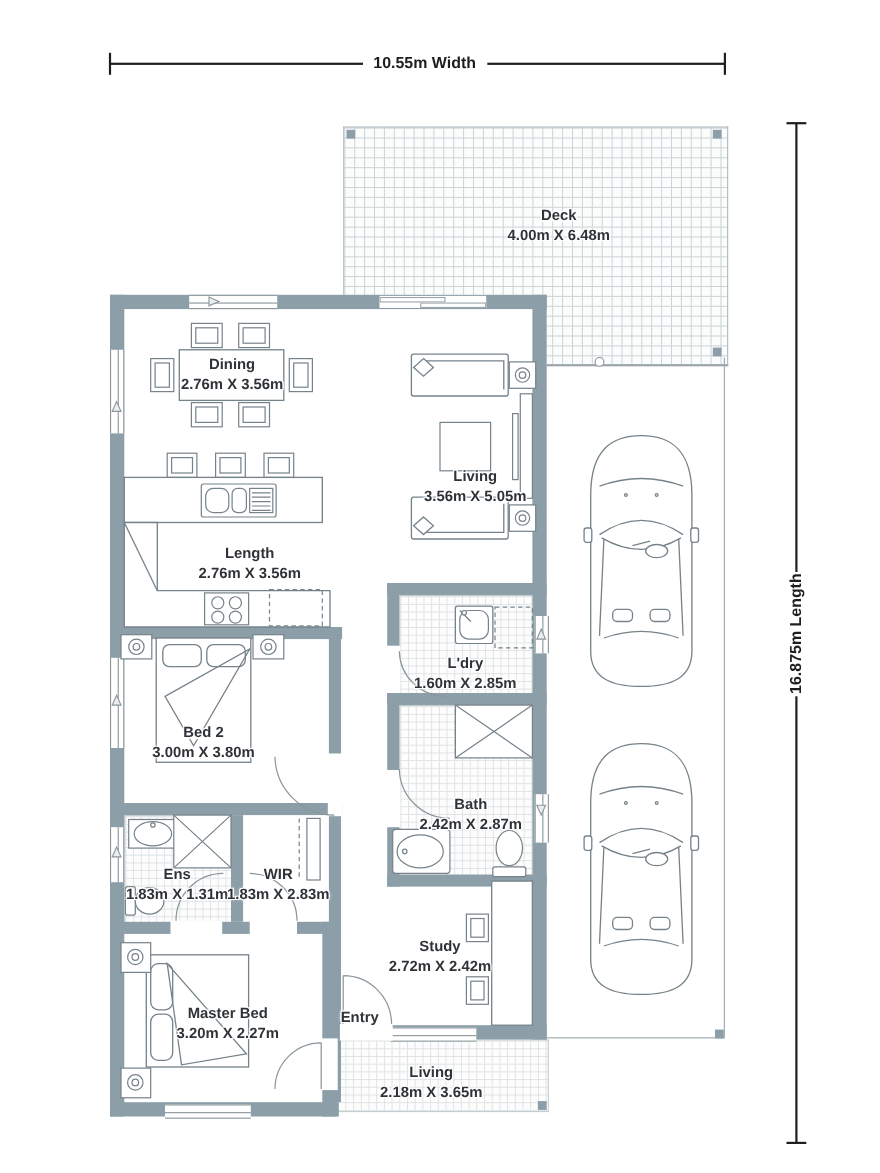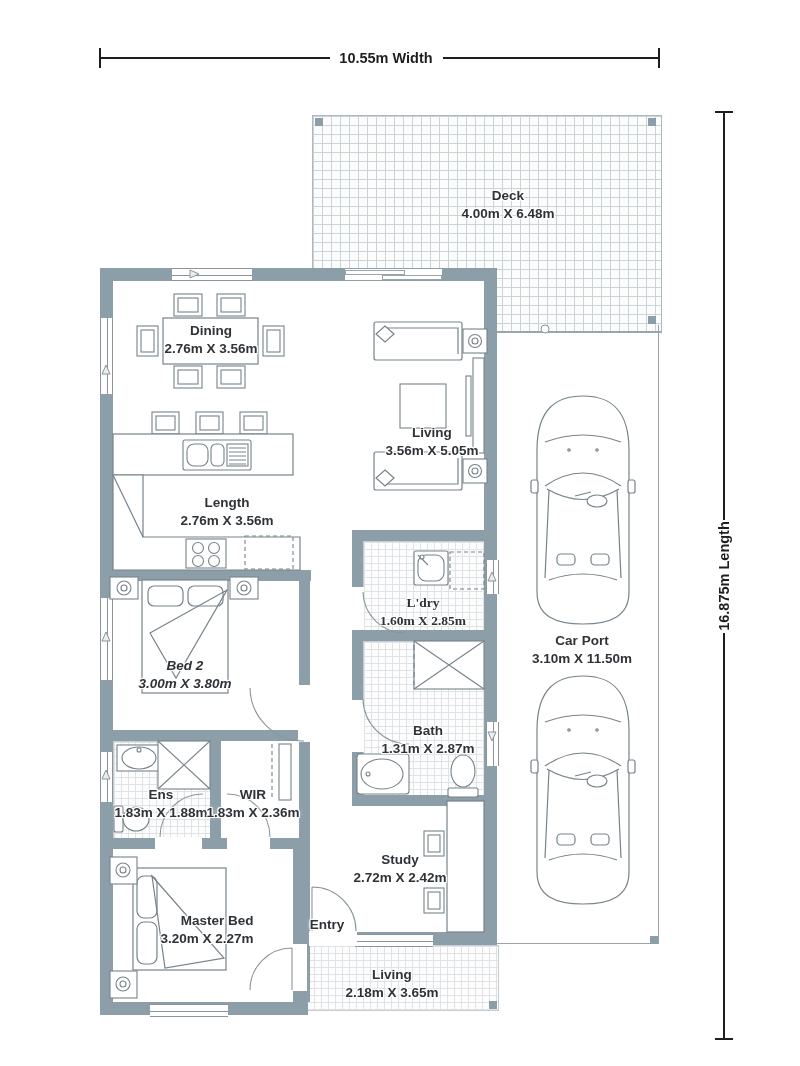--- a/index.html
+++ b/index.html
@@ -337,49 +337,45 @@
       <span>2.76m X 3.56m</span>
   </div>
   <div class="room-label" style="left:432px;top:406px;margin-top:36px;">
     <span>Living</span>
       <span>3.56m X 5.05m</span>
   </div>
   <div class="room-label" style="left:227px;top:512px;">
     <span>Length</span>
       <span>2.76m X 3.56m</span>
   </div>
-  <div class="room-label" style="left:423px;top:612px;font-family:Liberation Serif, serif;">
+  <div class="room-label" style="left:423px;top:612px;">
     <span>L'dry</span>
       <span>1.60m X 2.85m</span>
   </div>
-  <div class="room-label" style="left:185px;top:675px;font-style:italic;">
+  <div class="room-label" style="left:185px;top:675px;">
     <span>Bed 2</span>
       <span>3.00m X 3.80m</span>
   </div>
-  <div class="room-label" style="left:582px;top:650px;">
-    <span>Car Port</span>
-      <span>3.10m X 11.50m</span>
-  </div>
   <div class="room-label" style="left:428px;top:740px;">
     <span>Bath</span>
-      <span>1.31m X 2.87m</span>
+      <span>2.42m X 2.87m</span>
   </div>
   <div class="room-label" style="left:161px;top:804px;">
     <span>Ens</span>
-      <span>1.83m X 1.88m</span>
+      <span>1.83m X 1.31m</span>
   </div>
   <div class="room-label" style="left:253px;top:804px;">
     <span>WIR</span>
-      <span>1.83m X 2.36m</span>
+      <span>1.83m X 2.83m</span>
   </div>
   <div class="room-label" style="left:400px;top:869px;">
     <span>Study</span>
       <span>2.72m X 2.42m</span>
   </div>
-  <div class="room-label" style="left:207px;top:930px;text-align:right;">
+  <div class="room-label" style="left:207px;top:930px;">
     <span>Master Bed</span>
       <span>3.20m X 2.27m</span>
   </div>
   <div class="room-label" style="left:327px;top:925px;">
     <span>Entry</span>
   </div>
   <div class="room-label" style="left:392px;top:984px;">
     <span>Living</span>
       <span>2.18m X 3.65m</span>
   </div>

